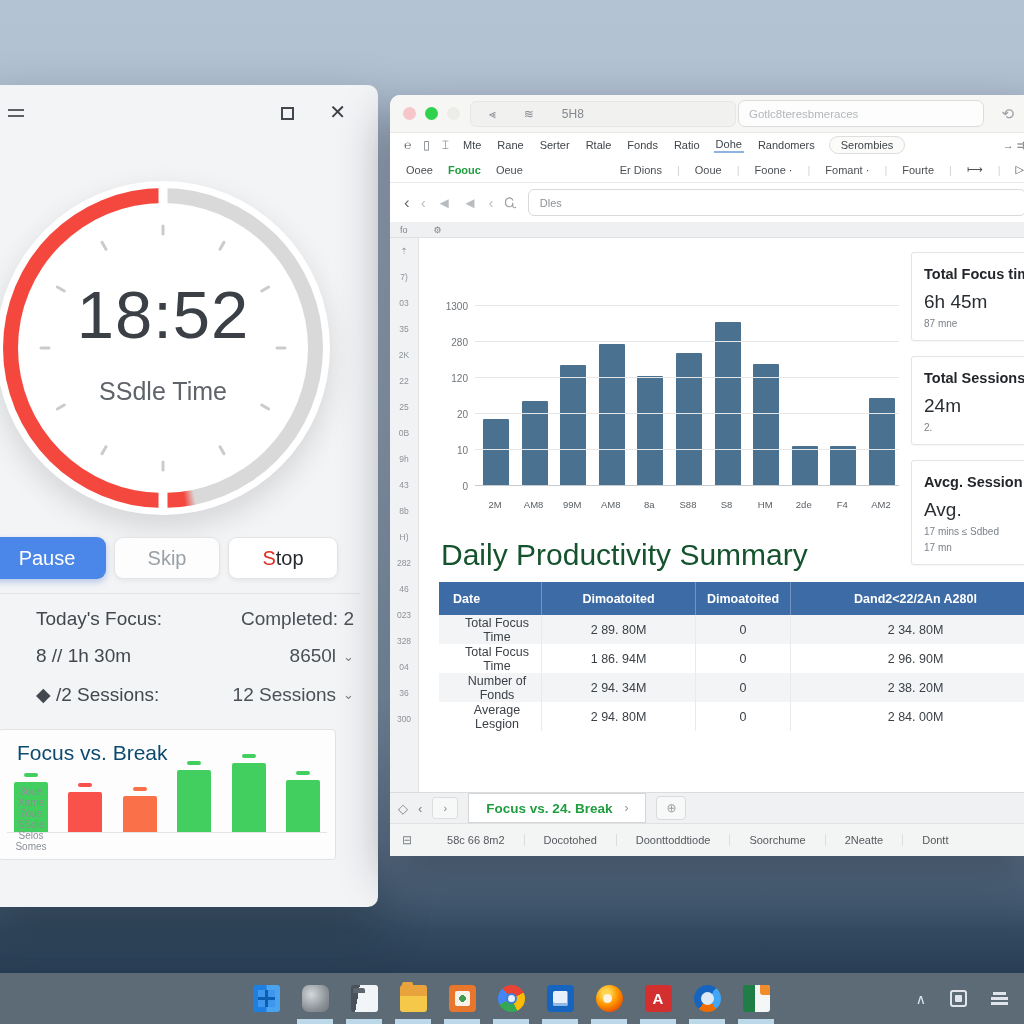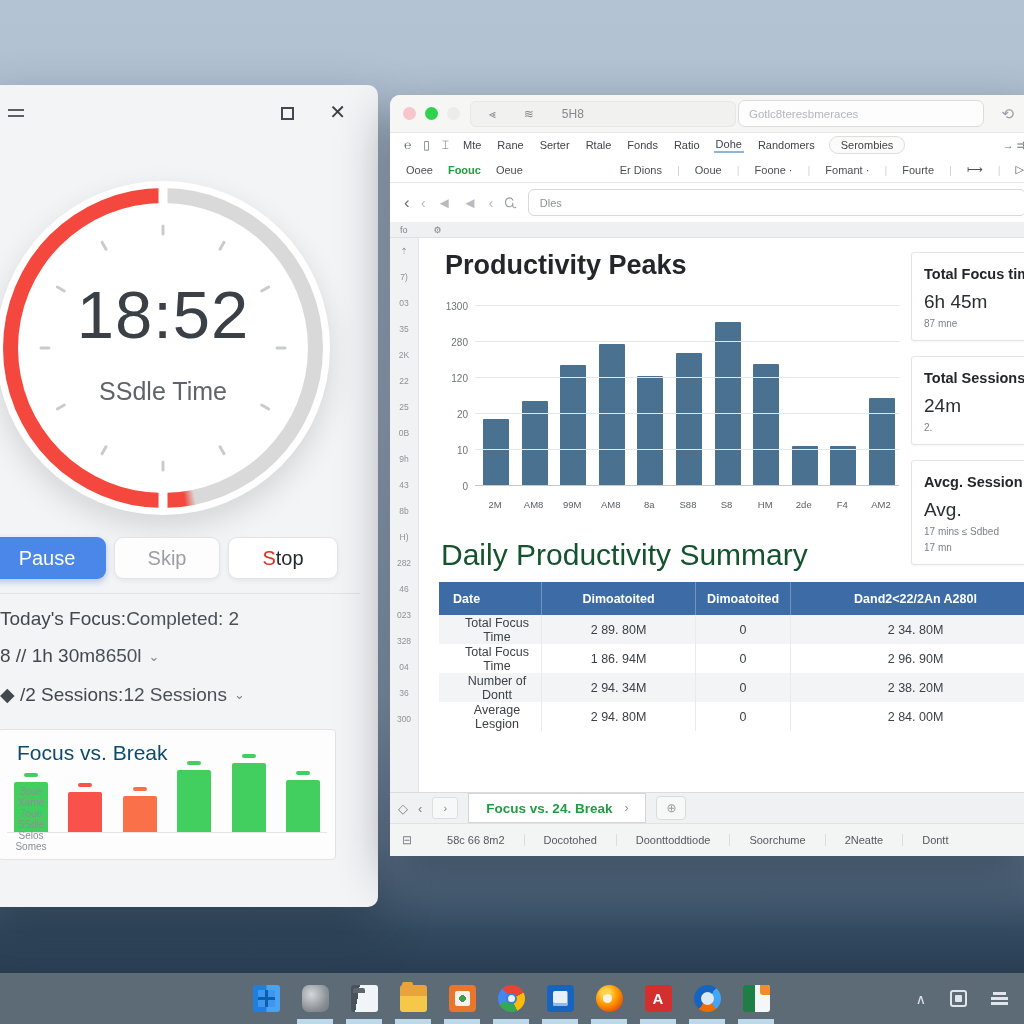--- a/index.html
+++ b/index.html
@@ -27,22 +27,22 @@
   .timer-text{position:absolute;inset:0;display:flex;flex-direction:column;align-items:center;justify-content:center;}
   .time{font-size:67px;color:#3a4046;letter-spacing:1px;margin-top:-14px;}
   .mode{margin-top:24px;font-size:25px;color:#5f646a;}
   .btn{position:absolute;top:452px;height:42px;border-radius:9px;border:0;display:flex;align-items:center;
     justify-content:center;font-size:20px;font-family:inherit;cursor:pointer;}
   .btn-pause{left:2px;width:118px;background:#4b87e8;color:#fff;box-shadow:0 3px 7px rgba(60,110,200,.35);}
   .btn-skip{left:128px;width:106px;background:#fdfdfd;border:1px solid #e3e4e6;color:#9aa0a6;box-shadow:0 2px 5px rgba(0,0,0,.06);}
   .btn-stop{left:242px;width:110px;background:#fff;border:1px solid #e3e4e6;color:#26292d;box-shadow:0 2px 5px rgba(0,0,0,.06);}
   .btn-stop .first{color:#e02f22;}
   .t-divider{position:absolute;left:14px;right:18px;top:508px;border-top:1px solid #e2e3e5;}
-  .stat-row{position:absolute;left:14px;right:24px;display:flex;
-    font-size:19px;color:#42484e;}
+  .stat-row{position:absolute;left:14px;right:24px;display:flex;justify-content:space-between;
+    font-size:19px;color:#42484e;padding-left:36px;}
   .stat-row .right{color:#4a5056;display:flex;align-items:center;gap:7px;}
   .chev{font-size:13px;color:#7d838a;}
   .mini-card{position:absolute;left:12px;top:644px;width:338px;height:131px;background:#fdfdfe;
     border:1px solid #e2e3e5;border-radius:4px;}
   .mini-title{position:absolute;left:18px;top:11px;font-size:21px;color:#0c4a6e;}
   .mini-axis{position:absolute;left:8px;right:8px;bottom:26px;border-top:1px solid #e4e5e7;}
   .mini-bars{position:absolute;left:4px;right:4px;bottom:27px;height:90px;display:flex;
     align-items:flex-end;justify-content:space-between;padding:0 6px;}
   .mbar-slot{display:flex;flex-direction:column;align-items:center;width:44px;}
   .mcap{width:14px;height:4px;border-radius:2px;margin-bottom:5px;}
@@ -365,21 +365,20 @@
           <span>H)</span>
           <span>282</span>
           <span>46</span>
           <span>023</span>
           <span>328</span>
           <span>04</span>
           <span>36</span>
           <span>300</span>
         </div>
       <div class="content">
-        <h1 class="page-title">Productivity Peaks</h1>
         <div class="chart">
           <div class="plot" id="plot">
             <div class="bars" id="bars">
                 <div class="bar" style="height: 66.6px; background: rgb(74, 113, 144);"></div>
                 <div class="bar" style="height: 84.6px; background: rgb(74, 113, 144);"></div>
                 <div class="bar" style="height: 120.6px; background: rgb(74, 113, 144);"></div>
                 <div class="bar" style="height: 142.2px; background: rgb(74, 113, 144);"></div>
                 <div class="bar" style="height: 109.8px; background: rgb(74, 113, 144);"></div>
                 <div class="bar" style="height: 133.2px; background: rgb(74, 113, 144);"></div>
                 <div class="bar" style="height: 163.8px; background: rgb(74, 113, 144);"></div>
@@ -447,21 +446,21 @@
               <span>0</span>
               <span>2 34. 80M</span>
             </div>
             <div class="trow">
               <span>Total Focus Time</span>
               <span>1 86. 94M</span>
               <span>0</span>
               <span>2 96. 90M</span>
             </div>
             <div class="trow">
-              <span>Number of Dontt</span>
+              <span>Number of Fonds</span>
               <span>2 94. 34M</span>
               <span>0</span>
               <span>2 38. 20M</span>
             </div>
             <div class="trow">
               <span>Average Lesgion</span>
               <span>2 94. 80M</span>
               <span>0</span>
               <span>2 84. 00M</span>
             </div>

